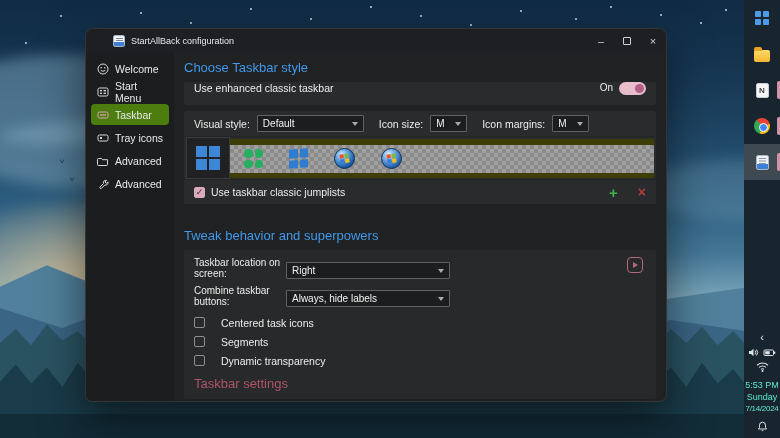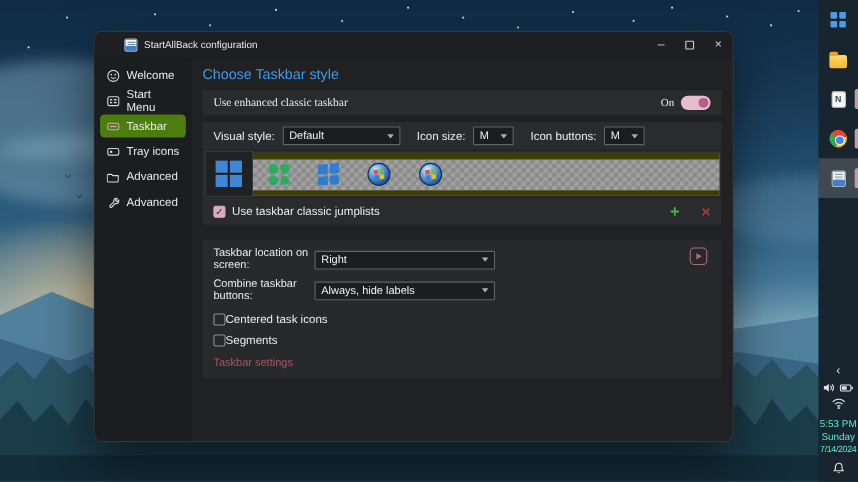--- a/index.html
+++ b/index.html
@@ -53,21 +53,21 @@
     border-radius:4px; color:#e8eaec; font-size:10.5px; }
   .side-item.selected { background:#4d7c0f; }
   .sicon { width:13px; height:13px; display:flex; align-items:center; justify-content:center; flex:0 0 auto; }
   .sicon svg { display:block; }
 
   
   .content { flex:1; padding:5px 10px 0 10px; display:flex; flex-direction:column; }
   h1.sect { font-size:13px; font-weight:400; color:#4298ea; margin:2px 0 7px 0; }
   h1.sect2 { margin-top:10px; }
   .panel { background:#2a2b2c; border-radius:2px; }
-  .row1 { height:23px; display:flex; align-items:center; padding:0 10px; margin-bottom:6px;font-family:Liberation Serif, serif; }
+  .row1 { height:23px; display:flex; align-items:flex-start; padding:0 10px; margin-bottom:6px; }
   .lbl { font-size:10.5px; color:#ececec; }
   .spacer { flex:1; }
   .onlbl { font-size:10px; color:#ececec; margin-right:6px; }
   .toggle { width:27px; height:13px; border-radius:7px; background:#e7bdcd; position:relative; display:inline-block; }
   .toggle .knob { position:absolute; right:2px; top:2px; width:9px; height:9px; border-radius:50%; background:#b55f87; }
 
   .group { padding:0; margin-bottom:14px; }
   .selrow { height:26px; display:flex; align-items:center; gap:7px; padding:0 10px;
     border-bottom:1px solid #232425; }
   .select { height:17px; background:#1c1d1e; border:1px solid #60626
@@ -108,28 +108,28 @@
   .orbv { background:radial-gradient(circle at 35% 28%, #e8f4ff 0%, #79b0e8 30%, #2a66b0 68%, #0c3a74 100%); }
 
   .jumprow { height:24px; display:flex; align-items:center; gap:6px; padding:0 10px; }
   .cb { width:11px; height:11px; border:1px solid #8d8f91; border-radius:2px; background:transparent;
     display:inline-flex; align-items:center; justify-content:center; font-size:9px; color:#2b2b2b; flex:0 0 auto; }
   .cb.checked { background:#dcaabf; border-color:#dcaabf; }
   .plus { color:#3db54a; font-size:15px; font-weight:700; line-height:1; margin-right:14px; }
   .xdel { color:#b23c3c; font-size:14px; font-weight:700; line-height:1; }
 
   .behavior { background:#28292a; padding:7px 10px 8px 10px; display:flex; flex-direction:column; }
-  .formrow { display:flex; align-items:center; margin-bottom:6px; position:relative; }
+  .formrow { display:flex; align-items:flex-end; margin-bottom:6px; position:relative; }
   .flbl { width:92px; font-size:10px; color:#ececec; flex:0 0 auto; }
   .playbtn { position:absolute; right:3px; top:0px; width:16px; height:16px; border:1px solid #b06a7d;
     border-radius:4px; display:flex; align-items:center; justify-content:center; }
   .playbtn .tri { width:0; height:0; border-top:3.5px solid transparent; border-bottom:3.5px solid transparent;
     border-left:5px solid #b06a7d; margin-left:1px; }
-  .cbrow { display:flex; align-items:center; gap:0; height:19px; }
-  .link { font-size:10px; color:#ad5468; margin-top:6px; }
+  .cbrow { display:flex; align-items:center; gap:16px; height:19px; }
+  .link { font-size:13px; color:#ad5468; margin-top:6px; }
 
   
   .taskbar { position:absolute; right:0; top:0; width:36px; height:438px; background:#18252f; z-index:20;
     display:flex; flex-direction:column; align-items:center; }
   .tb-btn { width:36px; height:36px; display:flex; align-items:center; justify-content:center; position:relative; }
   .tb-btn.active { background:rgba(255,255,255,.17); }
   .runbar { position:absolute; right:0; top:9px; width:3px; height:18px; border-radius:2px 0 0 2px; background:#cf93a8; }
   .g12 { width:14px; height:14px; display:grid; grid-template-columns:1fr 1fr; gap:1.5px; }
   .g12 i { background:#4b9be8; border-radius:1px; }
   .folder { width:16px; height:12px; background:linear-gradient(180deg,#ffd968 0%,#f7b733 100%);
@@ -281,21 +281,21 @@
             <span class="lbl">Visual style:</span>
             <div class="select w107">
               <span class="val">Default</span>
               <i class="caret"></i>
             </div>
             <span class="lbl" style="margin-left:8px">Icon size:</span>
             <div class="select w37">
               <span class="val">M</span>
               <i class="caret"></i>
             </div>
-            <span class="lbl" style="margin-left:8px">Icon buttons:</span>
+            <span class="lbl" style="margin-left:8px">Icon margins:</span>
             <div class="select w37">
               <span class="val">M</span>
               <i class="caret"></i>
             </div>
           </div>
 
           <div class="preview">
             <div class="ptile">
               <span class="grid4 g24 win11">
                   <i></i>
@@ -338,20 +338,21 @@
 
           <div class="jumprow">
             <span class="cb checked">✓</span>
             <span class="lbl">Use taskbar classic jumplists</span>
             <span class="spacer"></span>
             <span class="plus">+</span>
             <span class="xdel">×</span>
           </div>
         </div>
 
+        <h1 class="sect sect2">Tweak behavior and superpowers</h1>
 
         <div class="panel behavior">
           <div class="formrow">
             <span class="flbl">Taskbar location on screen:</span>
             <div class="select w140">
               <span class="val">Right</span>
               <i class="caret"></i>
             </div>
             <span class="playbtn">
                 <i class="tri"></i>
@@ -364,20 +365,24 @@
               <i class="caret"></i>
             </div>
           </div>
           <div class="cbrow">
             <span class="cb"></span>
             <span class="lbl">Centered task icons</span>
           </div>
           <div class="cbrow">
             <span class="cb"></span>
             <span class="lbl">Segments</span>
+          </div>
+          <div class="cbrow">
+            <span class="cb"></span>
+            <span class="lbl">Dynamic transparency</span>
           </div>
           <div class="link">Taskbar settings</div>
         </div>
       </main>
     </div>
   </div>
 
   <div class="taskbar">
     <div class="tb-btn">
       <span class="g12">

